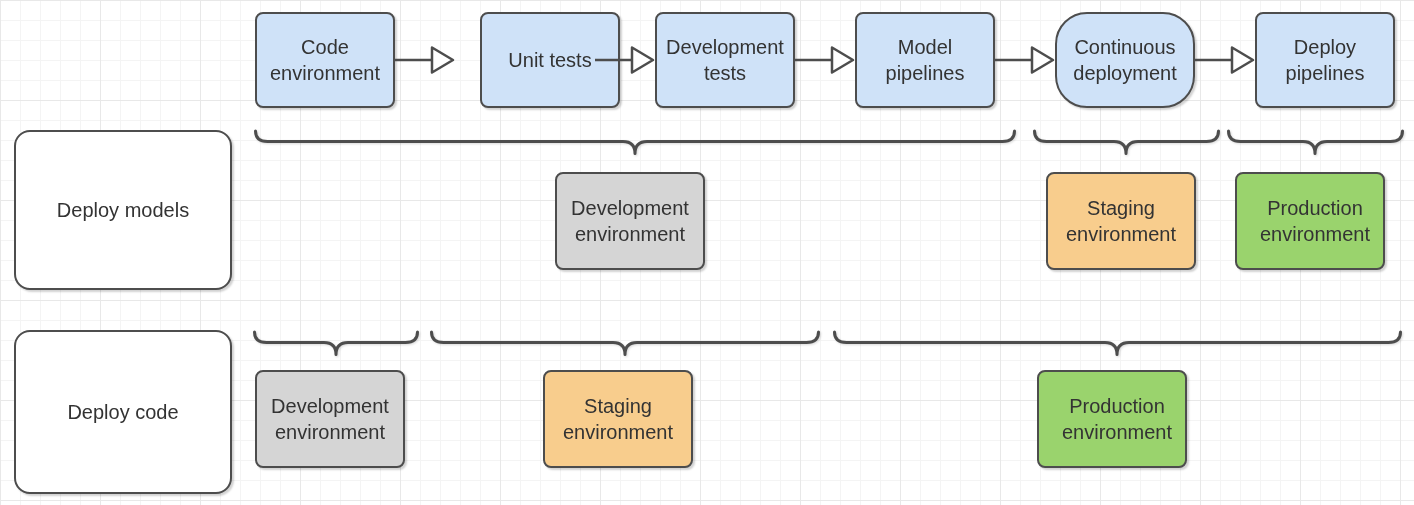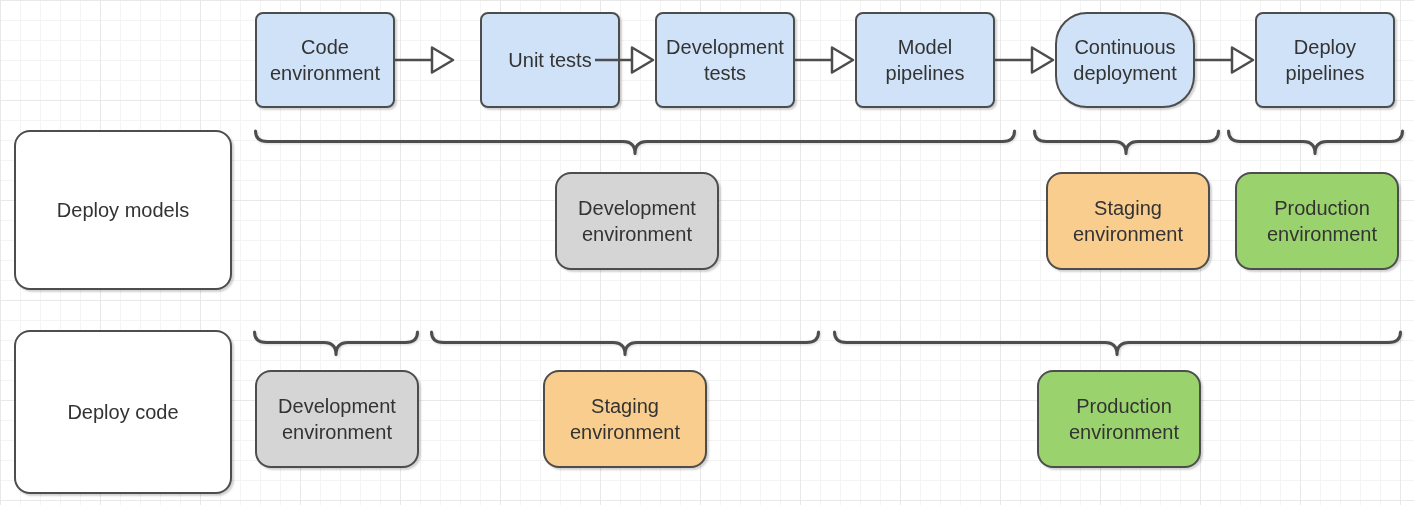--- a/index.html
+++ b/index.html
@@ -51,23 +51,23 @@
     border-radius:8px;
     background:var(--process-fill);
   }
   .row-label{
     left:14px;
     width:218px;
     border-radius:16px;
     background:#ffffff;
   }
   .env{
-    width:164px;
+    width:150px;
     height:98px;
-    border-radius:16px;
+    border-radius:8px;
   }
   .env.development{background:var(--development-fill);}
   .env.staging{background:var(--staging-fill);}
   .env.production{background:var(--production-fill);padding-left:16px;}
   .arrow, .brace{
     position:absolute;
     overflow:visible;
   }
   .brace{
     filter:drop-shadow(1.5px 1.5px 1px rgba(0,0,0,0.15));

